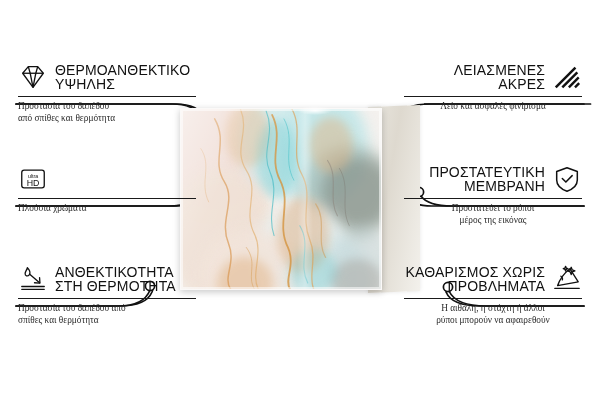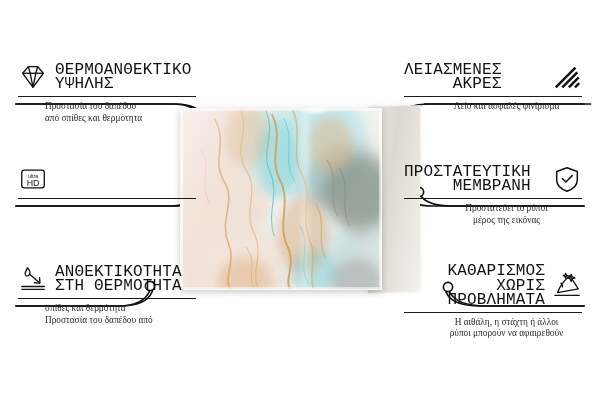--- a/index.html
+++ b/index.html
@@ -47,32 +47,31 @@
   .spec-hl{
     position:absolute;left:118px;top:-2px;width:34px;height:9px;border-radius:50%;
     background:radial-gradient(ellipse at center,#fff 0%,rgba(255,255,255,0) 72%);
     pointer-events:none;
   }
 
   
   .feat{position:absolute;width:178px;}
   .feat .head{display:flex;align-items:center;gap:7px;}
   .feat.left .head{justify-content:flex-start;}
-  .feat.right .head{justify-content:space-between;}
+  .feat.right .head{justify-content:flex-end;}
   .feat .ttl{
-    font-size:16px;line-height:14.5px;letter-spacing:.15px;
-    color:#111;font-family:Liberation Mono, monospace;
+    font-size:14px;line-height:14.5px;letter-spacing:.15px;
+    color:#111;font-family:Liberation Sans, sans-serif;
   }
   .feat.left .ttl{text-align:left;}
   .feat.right .ttl{text-align:right;}
   .feat .rule{height:1px;background:#1a1a1a;margin:4px 0 4px;width:100%;}
   .feat .desc{
     font-size:9.3px;line-height:11.6px;color:#2a2a2a;
     font-family:"Liberation Serif",serif;
-    margin-left:27px;
   }
   .feat.left .desc{text-align:left;}
   .feat.right .desc{text-align:center;}
   .ico{width:30px;height:30px;flex:0 0 30px;display:block;}
 
   
   #f-l1{left:18px;top:62px;}
   #f-l2{left:18px;top:164px;}
   #f-l3{left:18px;top:264px;}
   #f-r1{left:404px;top:62px;}
@@ -183,20 +182,21 @@
   <div class="feat left" id="f-l2">
     <div class="head">
       <svg class="ico" viewBox="0 0 32 32">
         <rect x="4" y="6.5" width="24" height="19" rx="2.5" fill="none" stroke="#111" stroke-width="1.4"></rect>
         <text x="16" y="15.2" font-size="5.6" text-anchor="middle" fill="#111" font-family="Liberation Sans, sans-serif">ultra</text>
         <text x="16" y="23" font-size="9.4" text-anchor="middle" fill="#111" font-family="Liberation Sans, sans-serif">HD</text>
       </svg>
     </div>
     <div class="rule"></div>
     <div class="desc">
+      <div>Πλούσια χρώματα</div>
     </div>
   </div>
 
   <div class="feat left" id="f-l3">
     <div class="head">
       <svg class="ico" viewBox="0 0 32 32">
         <g fill="none" stroke="#111" stroke-width="1.4" stroke-linecap="round" stroke-linejoin="round">
           <path d="M10 4 C13 7 13.5 9.5 12 11.5 C10.2 13.8 7.4 12.6 7.6 10 C7.7 8 9.4 6.6 10 4 Z"></path>
           <path d="M12.5 11 L23 20"></path>
           <path d="M23 14.5 L23.4 20.4 L17.6 20"></path>
@@ -204,22 +204,22 @@
             <path d="M4 27 H28"></path>
         </g>
       </svg>
       <div class="ttl">
         <div>ΑΝΘΕΚΤΙΚΟΤΗΤΑ</div>
         <div>ΣΤΗ ΘΕΡΜΟΤΗΤΑ</div>
       </div>
     </div>
     <div class="rule"></div>
     <div class="desc">
+      <div>Προστασία του δαπέδου από</div>
       <div>σπίθες και θερμότητα</div>
-      <div>Προστασία του δαπέδου από</div>
     </div>
   </div>
 
   <div class="feat right" id="f-r1">
     <div class="head">
       <div class="ttl">
         <div>ΛΕΙΑΣΜΕΝΕΣ</div>
         <div>ΑΚΡΕΣ</div>
       </div>
       <svg class="ico" viewBox="0 0 32 32">

